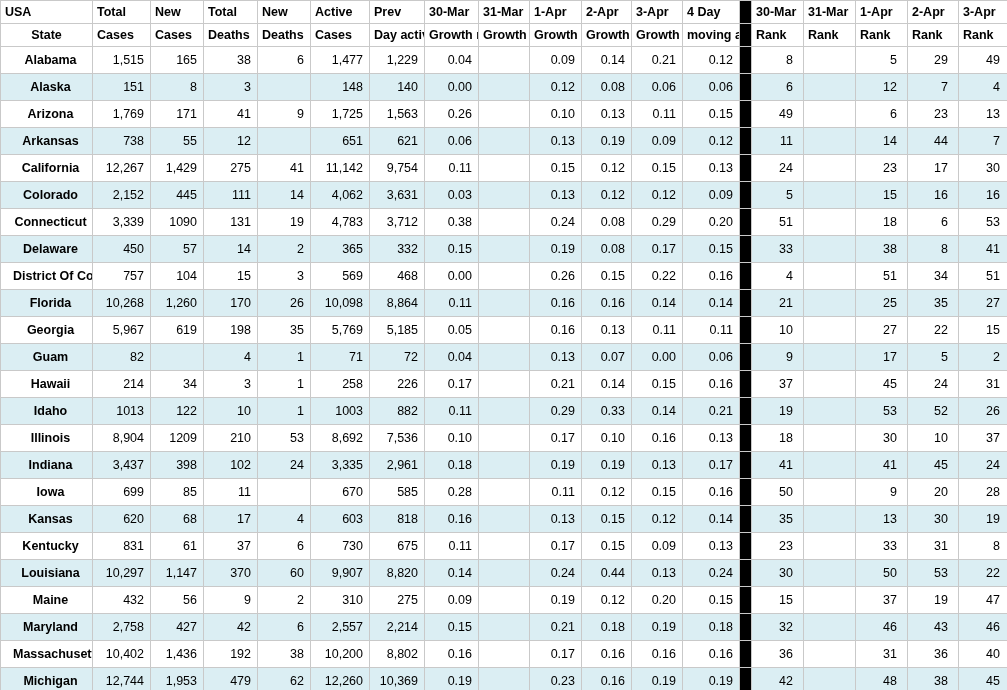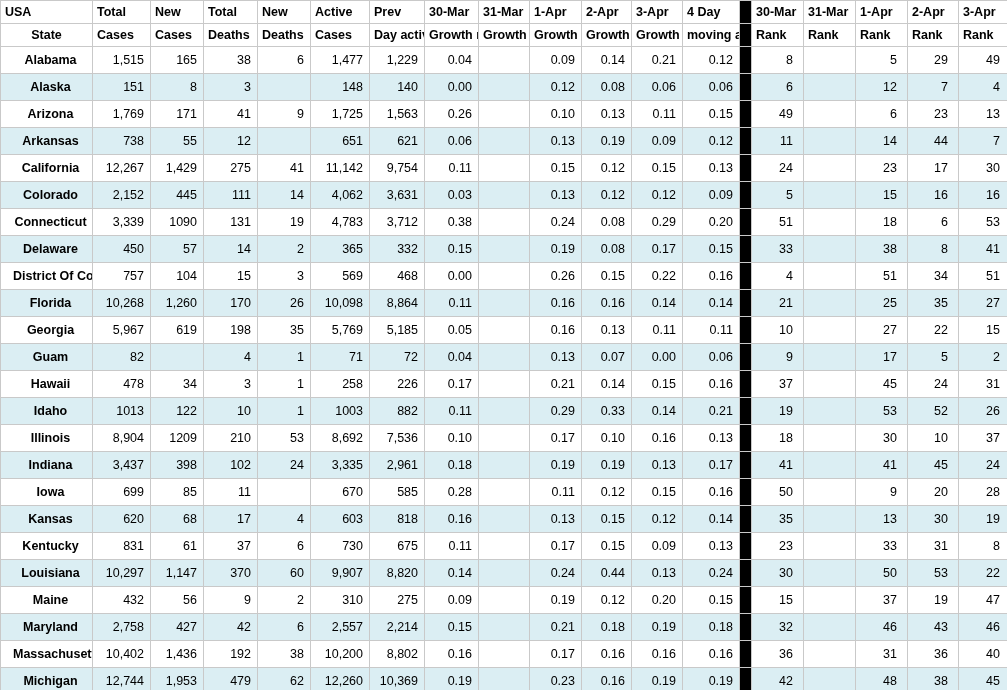--- a/index.html
+++ b/index.html
@@ -399,21 +399,21 @@
         <td class="num">0.06</td>
         <td class="sep"></td>
         <td class="rank">9</td>
         <td class="rank"></td>
         <td class="rank">17</td>
         <td class="rank">5</td>
         <td class="rank">2</td>
       </tr>
       <tr class="data white">
         <td class="state">Hawaii</td>
-        <td class="num">478</td>
+        <td class="num">214</td>
         <td class="num">34</td>
         <td class="num">3</td>
         <td class="num">1</td>
         <td class="num">258</td>
         <td class="num">226</td>
         <td class="num">0.17</td>
         <td class="num"></td>
         <td class="num">0.21</td>
         <td class="num">0.14</td>
         <td class="num">0.15</td>

